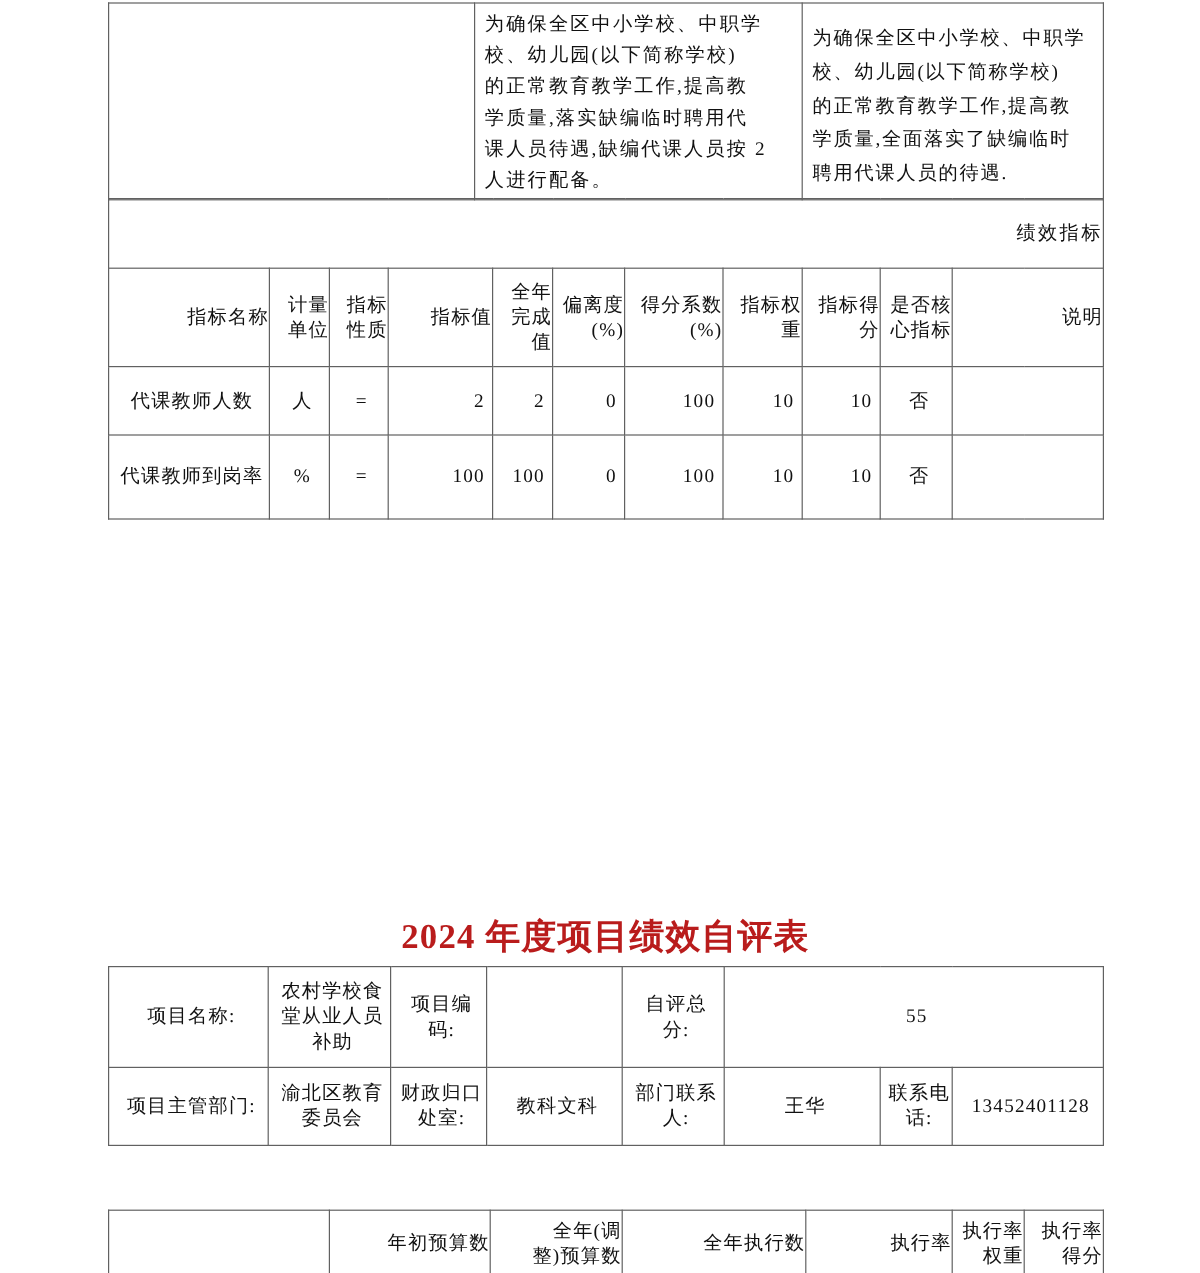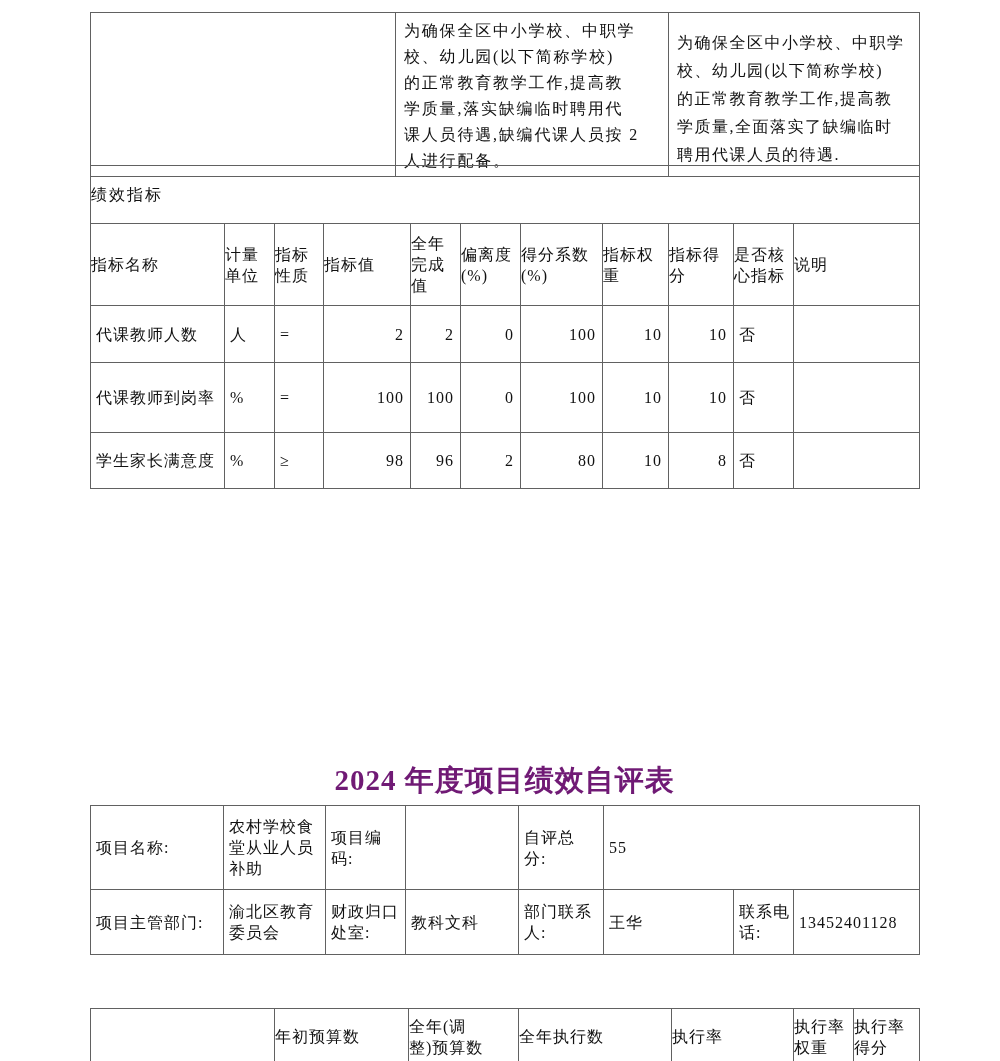--- a/index.html
+++ b/index.html
@@ -9,35 +9,35 @@
     background:#ffffff; overflow:hidden;
     font-family:"Liberation Serif","DejaVu Serif",serif;
     color:#111111;
   }
   table { border-collapse:collapse; table-layout:fixed; position:absolute; left:90px; }
   td {
     border:1px solid #616161; vertical-align:middle;
     font-size:16px; line-height:21px; letter-spacing:1px;
     white-space:pre-line; overflow:hidden; color:#111111;
   }
-  .c { text-align:left; }
-  .l { text-align:left; padding-left:5px; }
+  .c { text-align:right; }
+  .l { text-align:center; padding-left:5px; }
   .r { text-align:right; padding-right:6px; }
   .brk { word-break:break-all; padding-left:8px; line-height:19px; }
   .desc {
     vertical-align:top; text-align:left;
     padding:5px 8px 0 8px; line-height:26px; letter-spacing:1.8px;
   }
   .desc2 { padding-top:16px; line-height:28px; letter-spacing:1.5px; }
   #title-block {
     position:absolute; top:761px; left:90px; width:829px;
     text-align:center; font-weight:bold; font-size:29px;
-    letter-spacing:1px; color:#701a75;
-  }
-  #tblA { top:12px; }
+    letter-spacing:1px; color:#b91c1c;
+  }
+  #tblA { top:2px; }
   #tblB { top:165px; }
   #tblC { top:805px; }
   #tblD { top:1008px; }
   .section { letter-spacing:2px; }
 </style>
 </head>
 <body>
 
 <div id="page">
 
@@ -132,33 +132,20 @@
       <td class="r">100</td>
       <td class="r">10</td>
       <td class="r">10</td>
       <td class="l">否</td>
       <td colspan="2"></td>
     </tr>
 
 
 
 
-    <tr style="height:56px">
-      <td class="l">学生家长满意度</td>
-      <td class="l">%</td>
-      <td class="l">≥</td>
-      <td class="r">98</td>
-      <td class="r brk">96</td>
-      <td class="r">2</td>
-      <td class="r">80</td>
-      <td class="r">10</td>
-      <td class="r">8</td>
-      <td class="l">否</td>
-      <td colspan="2"></td>
-    </tr>
   </tbody>
     </table>
 
   <div id="title-block">2024 年度项目绩效自评表</div>
 
   <table id="tblC">
     <colgroup>
       <col style="width:133px">
         <col style="width:102px">
         <col style="width:80px">

